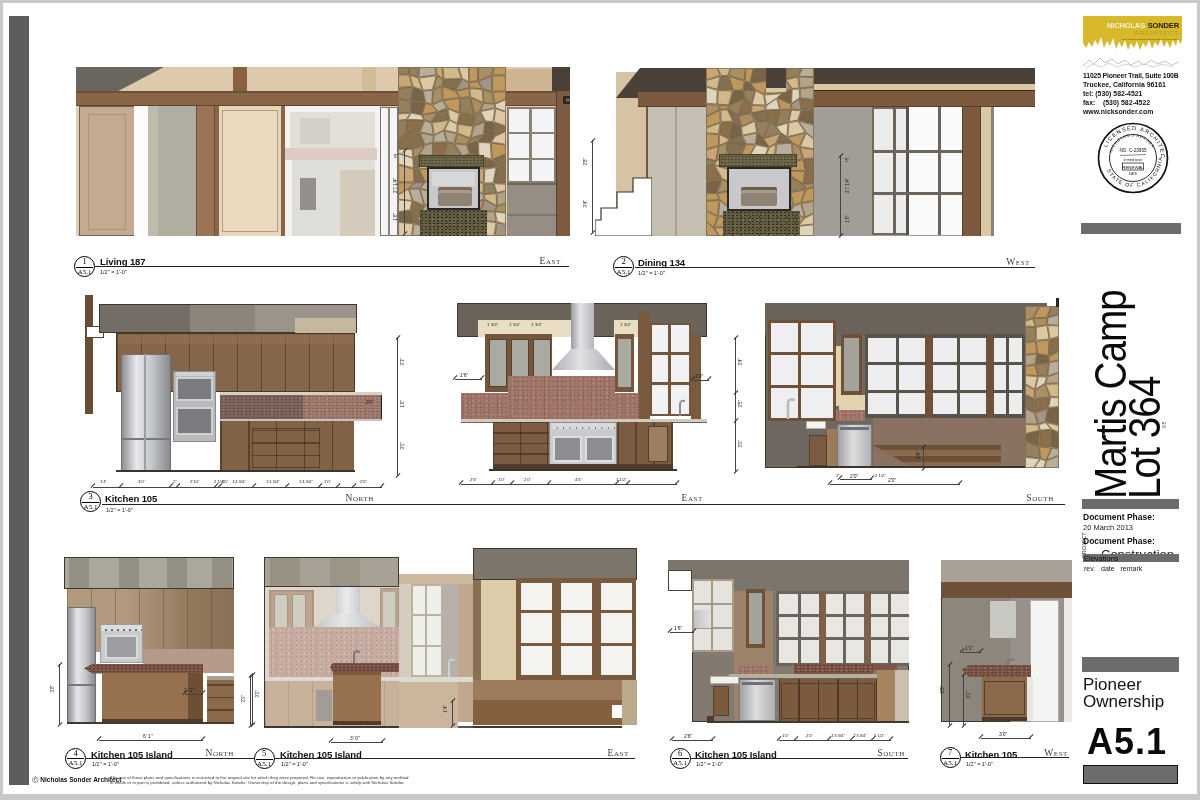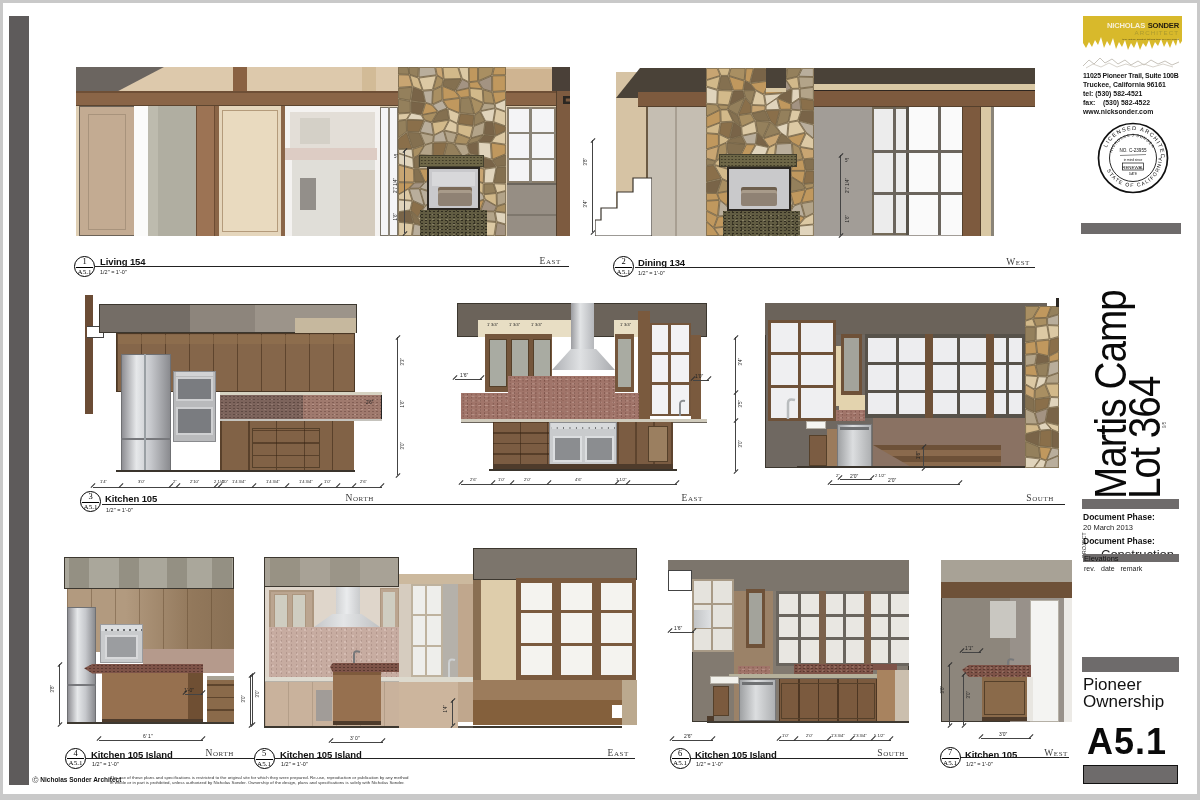--- a/index.html
+++ b/index.html
@@ -200,21 +200,21 @@
 <div class="a" style="left:592px;top:140px;width:1px;height:92px;background:#444"></div>
 <div class="a" style="left:589.5px;top:140px;width:6px;height:1px;background:#333;transform:rotate(-45deg)"></div>
 <div class="a" style="left:589.5px;top:232px;width:6px;height:1px;background:#333;transform:rotate(-45deg)"></div>
 <div class="a" style="left:583px;top:158px;font-size:4.5px;color:#222;writing-mode:vertical-rl;transform:rotate(180deg)">3'8"</div>
 <div class="a" style="left:583px;top:200px;font-size:4.5px;color:#222;writing-mode:vertical-rl;transform:rotate(180deg)">3'4"</div>
 <div class="a" style="left:95px;top:266px;width:474px;height:1.2px;background:#222"></div>
 <div class="a" style="left:74.0px;top:256.0px;width:21.0px;height:21.0px;border:1.2px solid #000;border-radius:50%;background:#fff;text-align:center;font-family:'Liberation Serif',serif">
     <div style="font-size:8.5px;line-height:9.5px;border-bottom:1px solid #000;margin:0 1px">1</div>
     <div style="font-size:7px;line-height:8px">A5.1</div>
   </div>
-<div class="a" style="left:100px;top:256px;font-weight:bold;font-size:9.5px;color:#111;white-space:nowrap;letter-spacing:-.1px">Living 154</div>
+<div class="a" style="left:100px;top:256px;font-weight:bold;font-size:9.5px;color:#111;white-space:nowrap;letter-spacing:-.1px">Living 187</div>
 <div class="a" style="left:100px;top:269px;font-size:5.5px;color:#222;white-space:nowrap">1/2" = 1'-0"</div>
 <div class="a dir" style="right:639px;top:256px">East</div>
 <div class="a" style="left:616px;top:234px;width:377px;height:2px;background:#3a342c"></div>
 <div class="a" style="left:991px;top:107px;width:2px;height:129px;background:#3a342c"></div>
 <div class="a" style="left:616px;top:72px;width:40px;height:164px;background:#d6c3a4"></div>
 <div class="a" style="left:640px;top:68px;width:395px;height:16px;background:#4a4238"></div>
 <div class="a" style="left:616px;top:68px;width:60px;height:30px;background:#4a4238;clip-path:polygon(40% 0,100% 0,100% 100%,0 100%)"></div>
 <div class="a" style="left:812px;top:84px;width:223px;height:7px;background:#d9c8a4"></div>
 <div class="a" style="left:640px;top:84px;width:67px;height:9px;background:#4a4238"></div>
 <div class="a" style="left:638px;top:92px;width:69px;height:15px;background:#7d5a3e;border-bottom:1px solid #55402c"></div>

